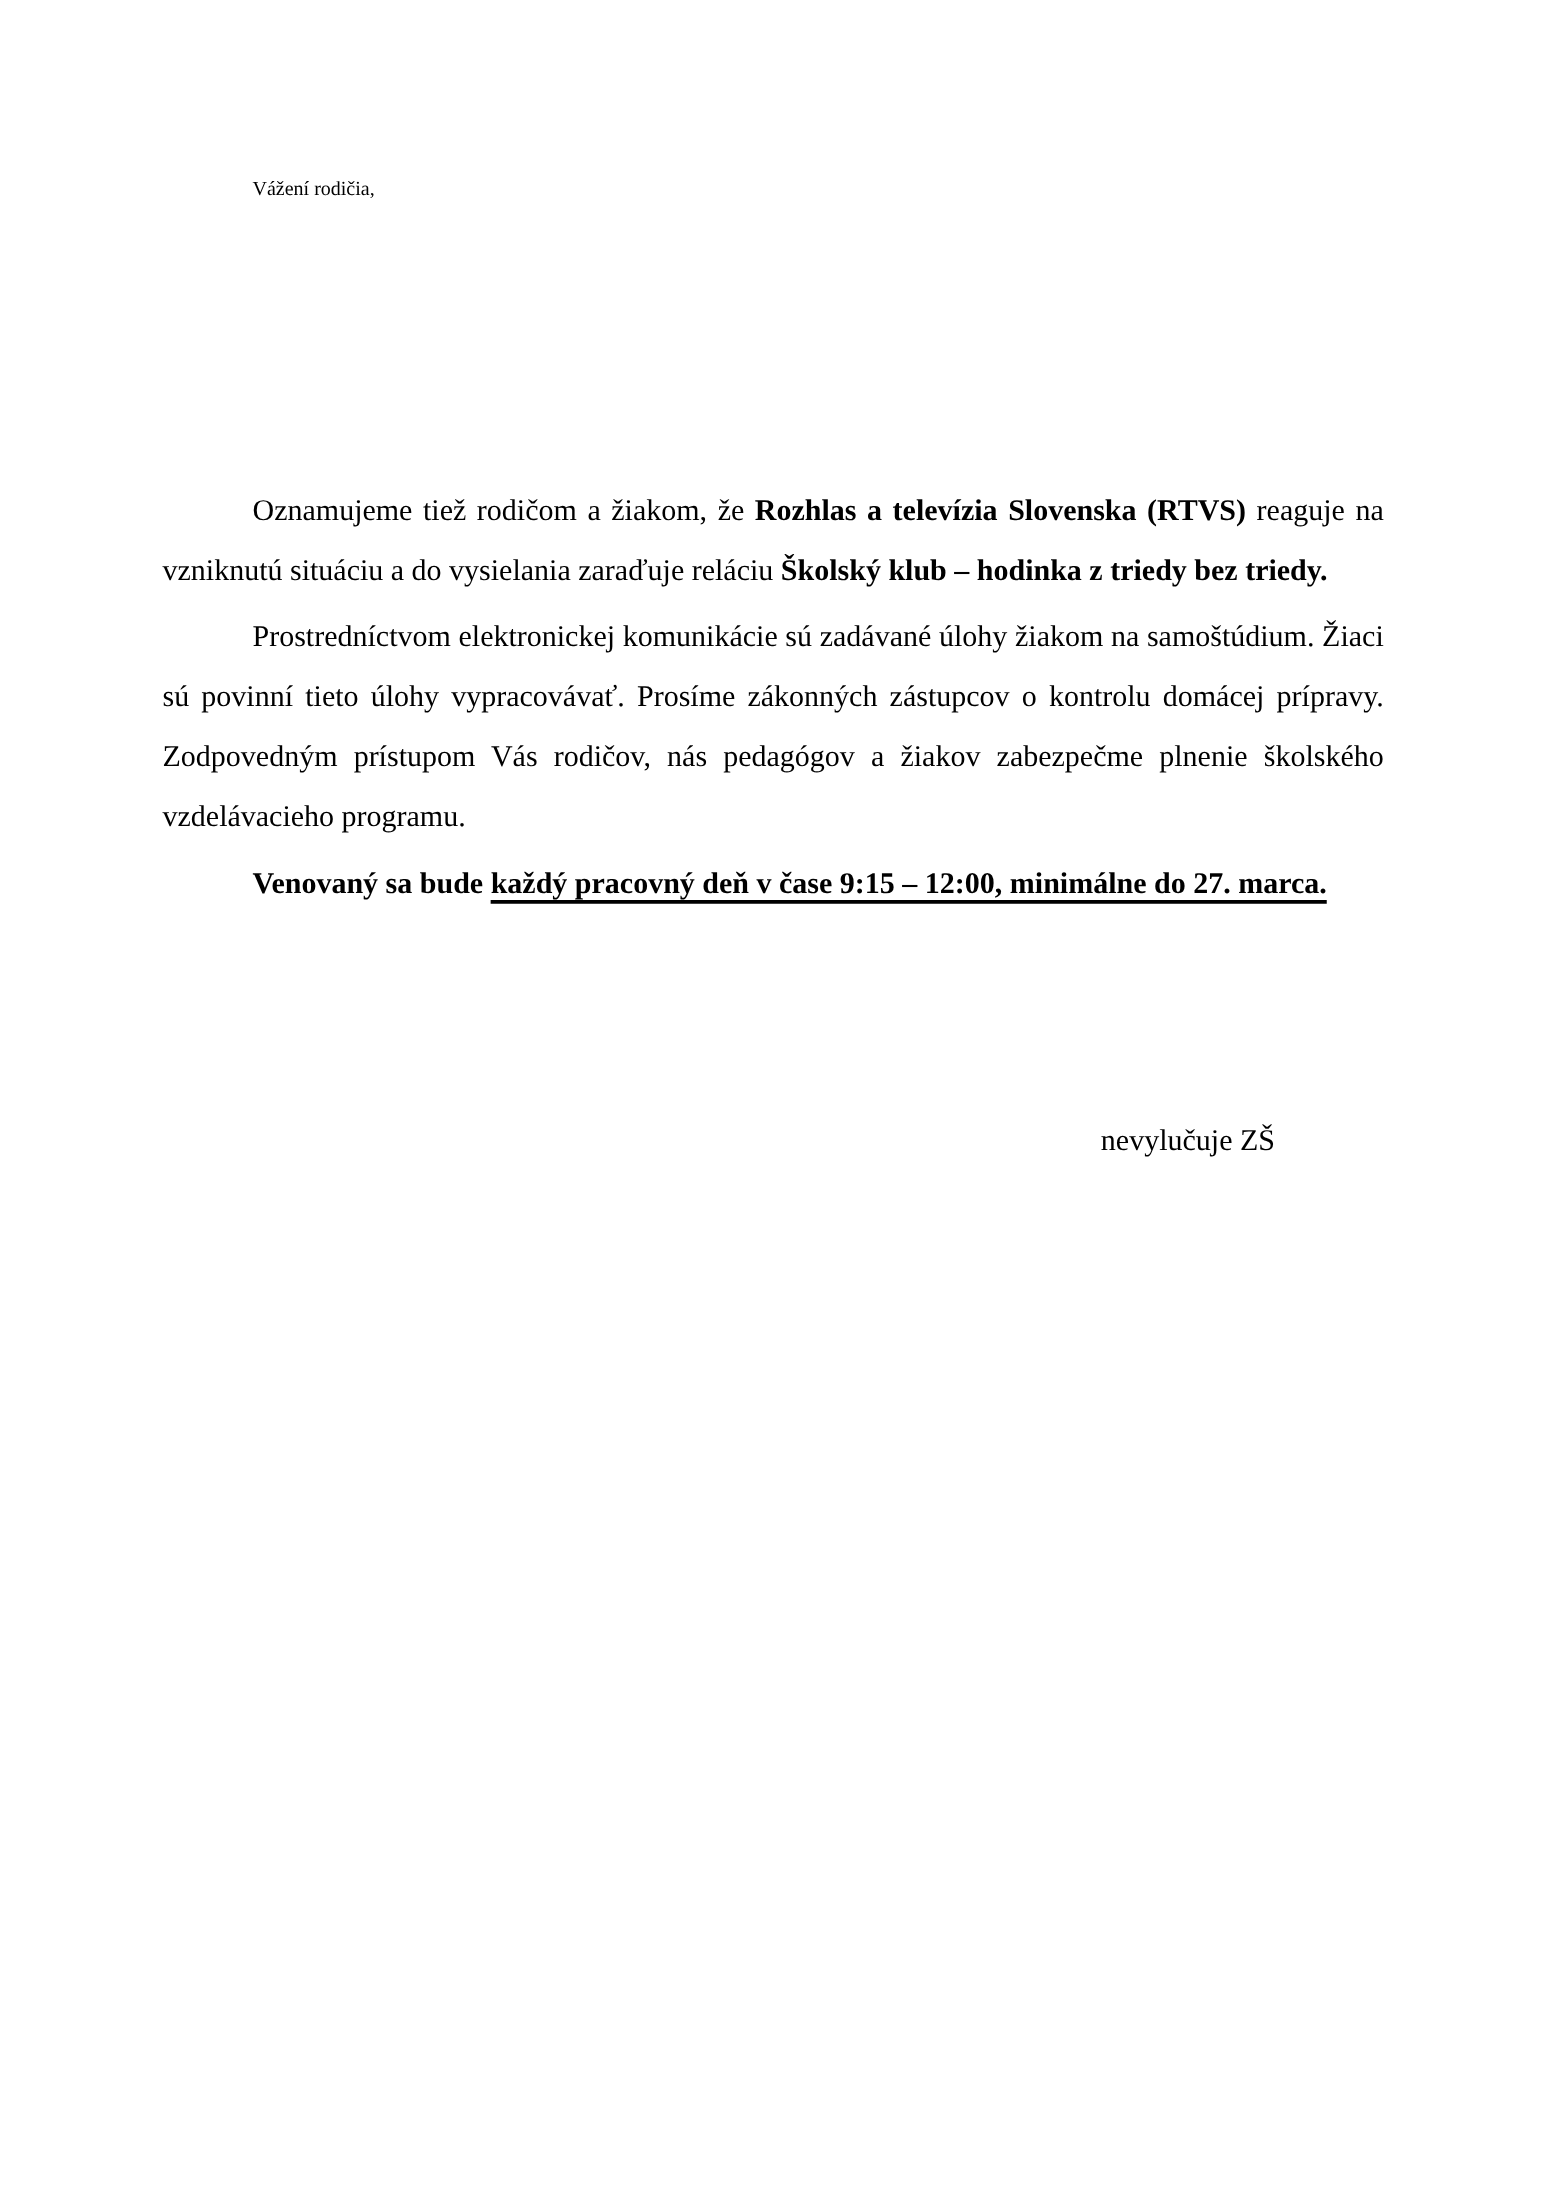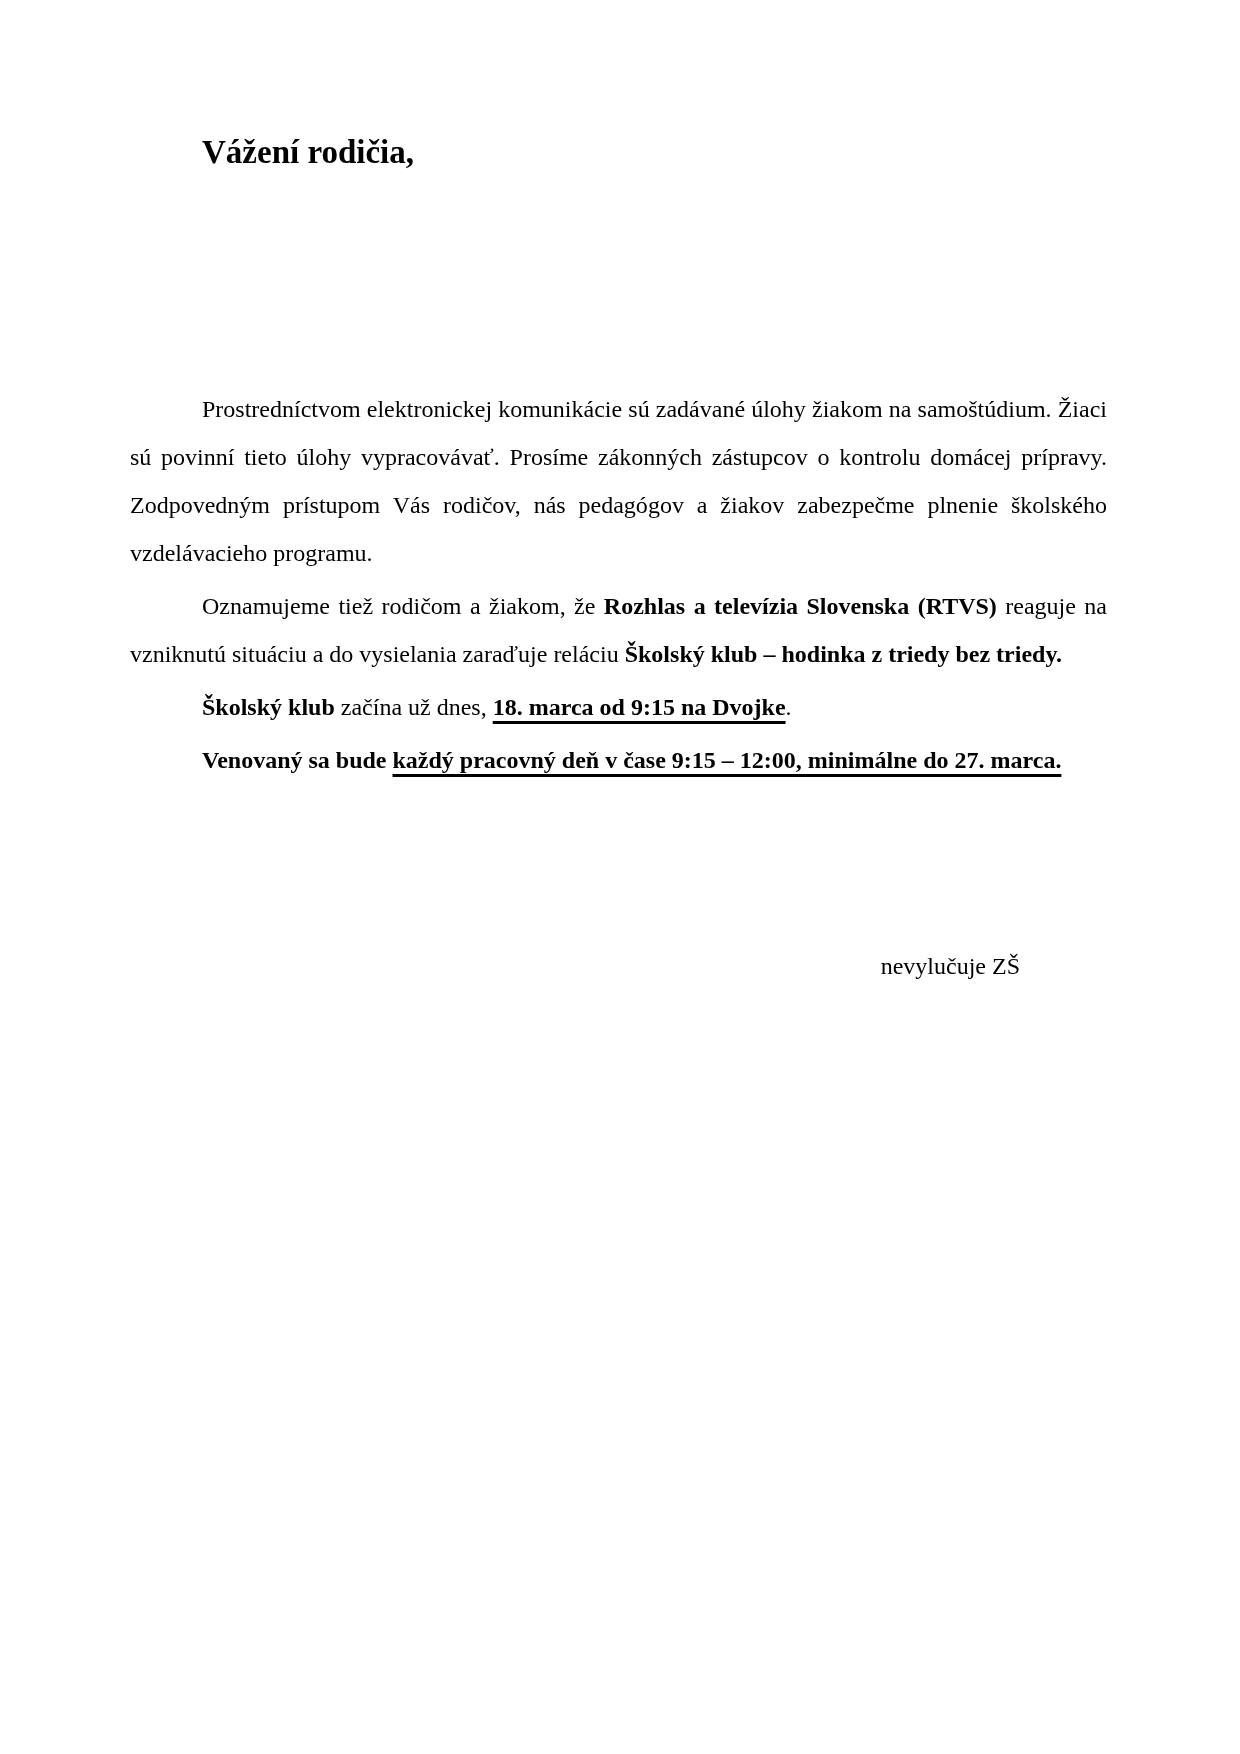--- a/index.html
+++ b/index.html
@@ -15,24 +15,24 @@
     background: #ffffff;
     color: #000000;
     font-family: "Liberation Serif", "DejaVu Serif", serif;
     font-size: 24px;
     box-sizing: border-box;
     padding: 128px 133px 0 130px;
     overflow: hidden;
   }
   .salutation {
     margin: 0;
-    font-weight: bold;
+    font-weight: normal;
     text-indent: 72px;
     line-height: 48px;
-    font-size: 33px;
+    font-size: 16px;
   }
   .letter-body {
     margin-top: 209px;
   }
   p.para {
     margin: 0 0 5px 0;
     line-height: 48px;
     text-align: justify;
     text-indent: 72px;
     hyphens: none;
@@ -51,20 +51,19 @@
     padding-right: 87px;
   }
 </style>
 </head>
 <body>
 
 <div class="page">
   <p class="salutation">Vážení rodičia,</p>
 
   <div class="letter-body">
+      <p class="para"><span>Oznamujeme tiež rodičom a žiakom, že </span><span class="b">Rozhlas a televízia Slovenska (RTVS)</span><span> reaguje na vzniknutú situáciu a do vysielania zaraďuje reláciu </span><span class="b">Školský klub – hodinka z triedy bez triedy.</span></p>
       <p class="para"><span>Prostredníctvom elektronickej komunikácie sú zadávané úlohy žiakom na samoštúdium. Žiaci sú povinní tieto úlohy vypracovávať. Prosíme zákonných zástupcov o kontrolu domácej prípravy. Zodpovedným prístupom Vás rodičov, nás pedagógov a žiakov zabezpečme plnenie školského vzdelávacieho programu.</span></p>
-      <p class="para"><span>Oznamujeme tiež rodičom a žiakom, že </span><span class="b">Rozhlas a televízia Slovenska (RTVS)</span><span> reaguje na vzniknutú situáciu a do vysielania zaraďuje reláciu </span><span class="b">Školský klub – hodinka z triedy bez triedy.</span></p>
-      <p class="para"><span class="b">Školský klub</span><span> začína už dnes, </span><span class="b u">18. marca od 9:15 na Dvojke</span><span>.</span></p>
       <p class="para"><span class="b">Venovaný sa bude </span><span class="b u">každý pracovný deň v čase 9:15 – 12:00, minimálne do 27. marca.</span></p>
     </div>
 
   <p class="signature">nevylučuje ZŠ</p>
 </div>
 
 </body></html>

